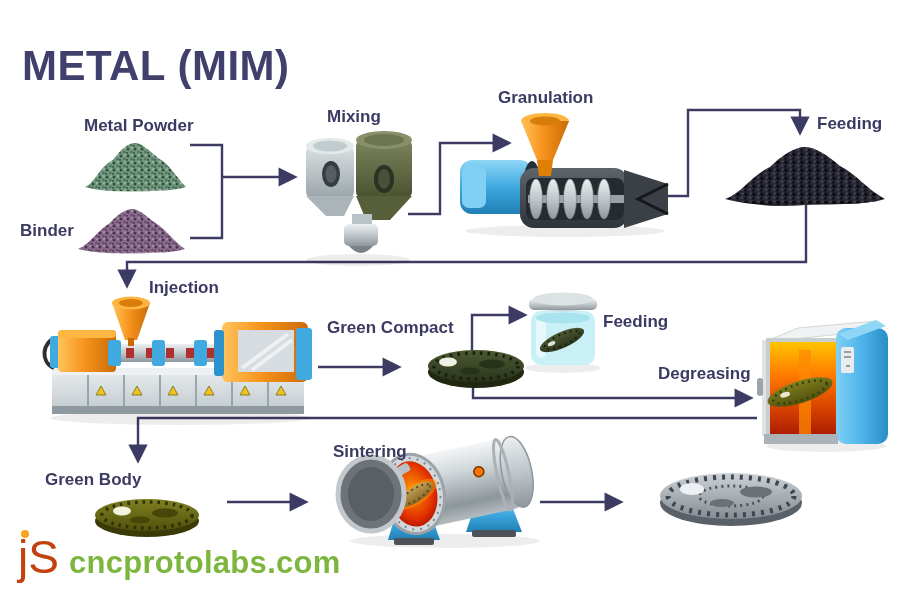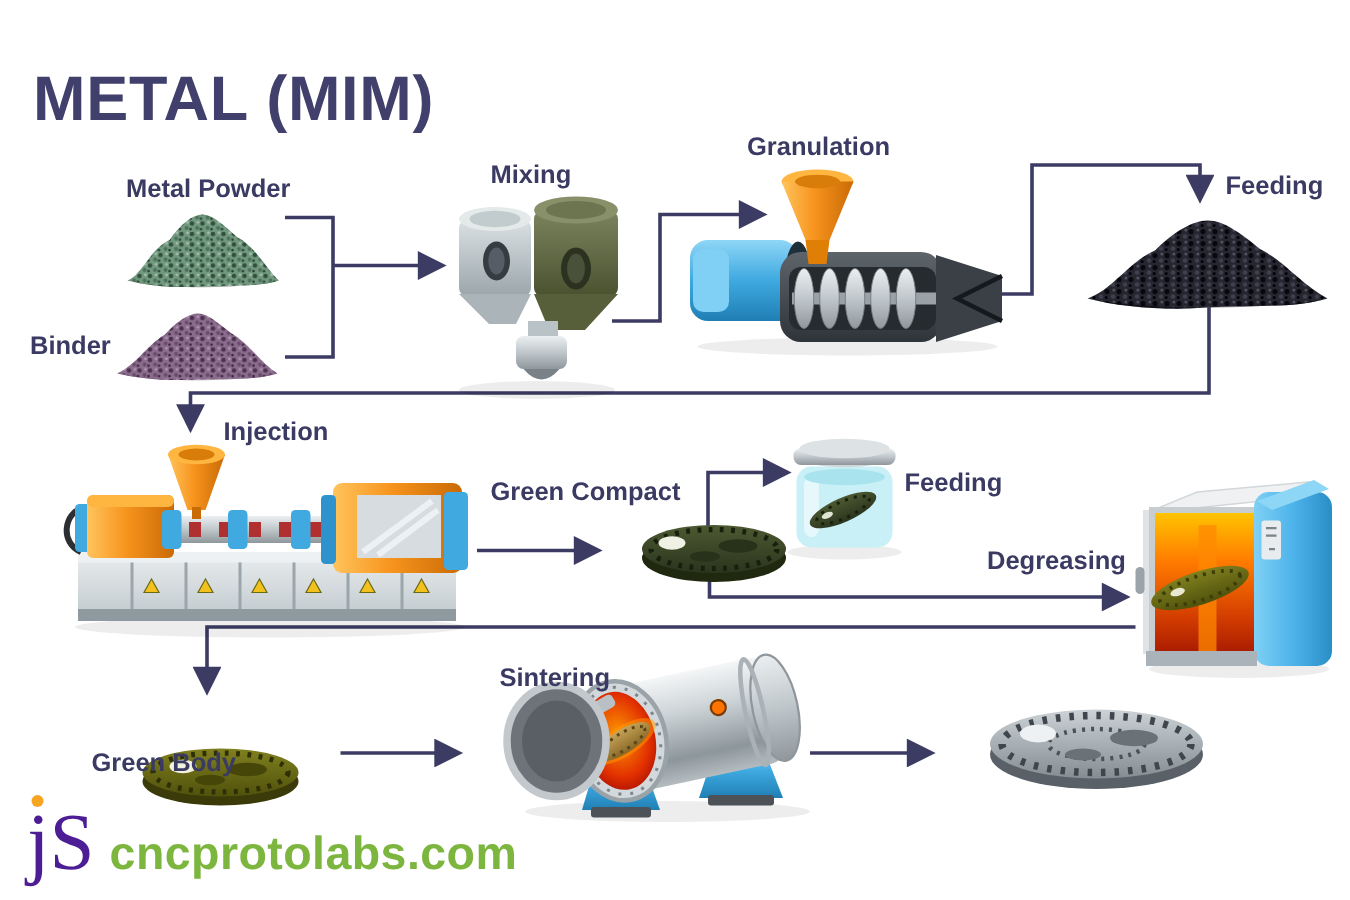--- a/index.html
+++ b/index.html
@@ -3,22 +3,22 @@
 <meta charset="utf-8">
 <style>
   html,body{margin:0;padding:0;background:#ffffff;}
   .canvas{position:relative;width:900px;height:600px;background:#ffffff;overflow:hidden;
           font-family:"Liberation Sans",sans-serif;}
   .title{position:absolute;left:22px;top:42px;margin:0;font-size:42px;font-weight:bold;
          letter-spacing:.5px;color:#413f6b;}
   .lbl{position:absolute;font-size:17px;font-weight:bold;color:#3b3a62;white-space:nowrap;}
   .art{position:absolute;left:0;top:0;}
   .logo{position:absolute;left:18px;top:534px;display:flex;align-items:baseline;gap:10px;}
-  .logo-mark{position:relative;font-family:Liberation Serif, serif;font-size:54px;
-             line-height:1;color:#4c1d95;}
+  .logo-mark{position:relative;font-family:Liberation Sans, sans-serif;font-size:46px;
+             line-height:1;color:#c2410c;}
   .logo-dot{position:absolute;left:3px;top:-4px;width:8px;height:8px;border-radius:50%;
             background:#f7a421;}
   .logo-site{font-size:31px;font-weight:bold;color:#7db63e;letter-spacing:.3px;}
 </style>
 </head>
 <body>
 
 <div class="canvas">
 
 <svg class="art" width="900" height="600" viewBox="0 0 900 600">
@@ -323,21 +323,21 @@
 
 <div class="lbl" style="left:72px;top:116px;margin-left:12px;">Metal Powder</div>
 <div class="lbl" style="left:20px;top:221px;">Binder</div>
 <div class="lbl" style="left:327px;top:107px;">Mixing</div>
 <div class="lbl" style="left:498px;top:88px;">Granulation</div>
 <div class="lbl" style="left:817px;top:114px;">Feeding</div>
 <div class="lbl" style="left:149px;top:278px;">Injection</div>
 <div class="lbl" style="left:327px;top:318px;">Green Compact</div>
 <div class="lbl" style="left:603px;top:312px;">Feeding</div>
 <div class="lbl" style="left:658px;top:364px;">Degreasing</div>
-<div class="lbl" style="left:61px;top:470px;margin-top:29px;">Green Body</div>
+<div class="lbl" style="left:45px;top:470px;">Green Body</div>
 <div class="lbl" style="left:333px;top:442px;">Sintering</div>
 
 <div class="logo">
   <span class="logo-mark">
     <span class="logo-dot"></span><span>jS</span>
   </span>
   <span class="logo-site">cncprotolabs.com</span>
 </div>
 
 </div>

